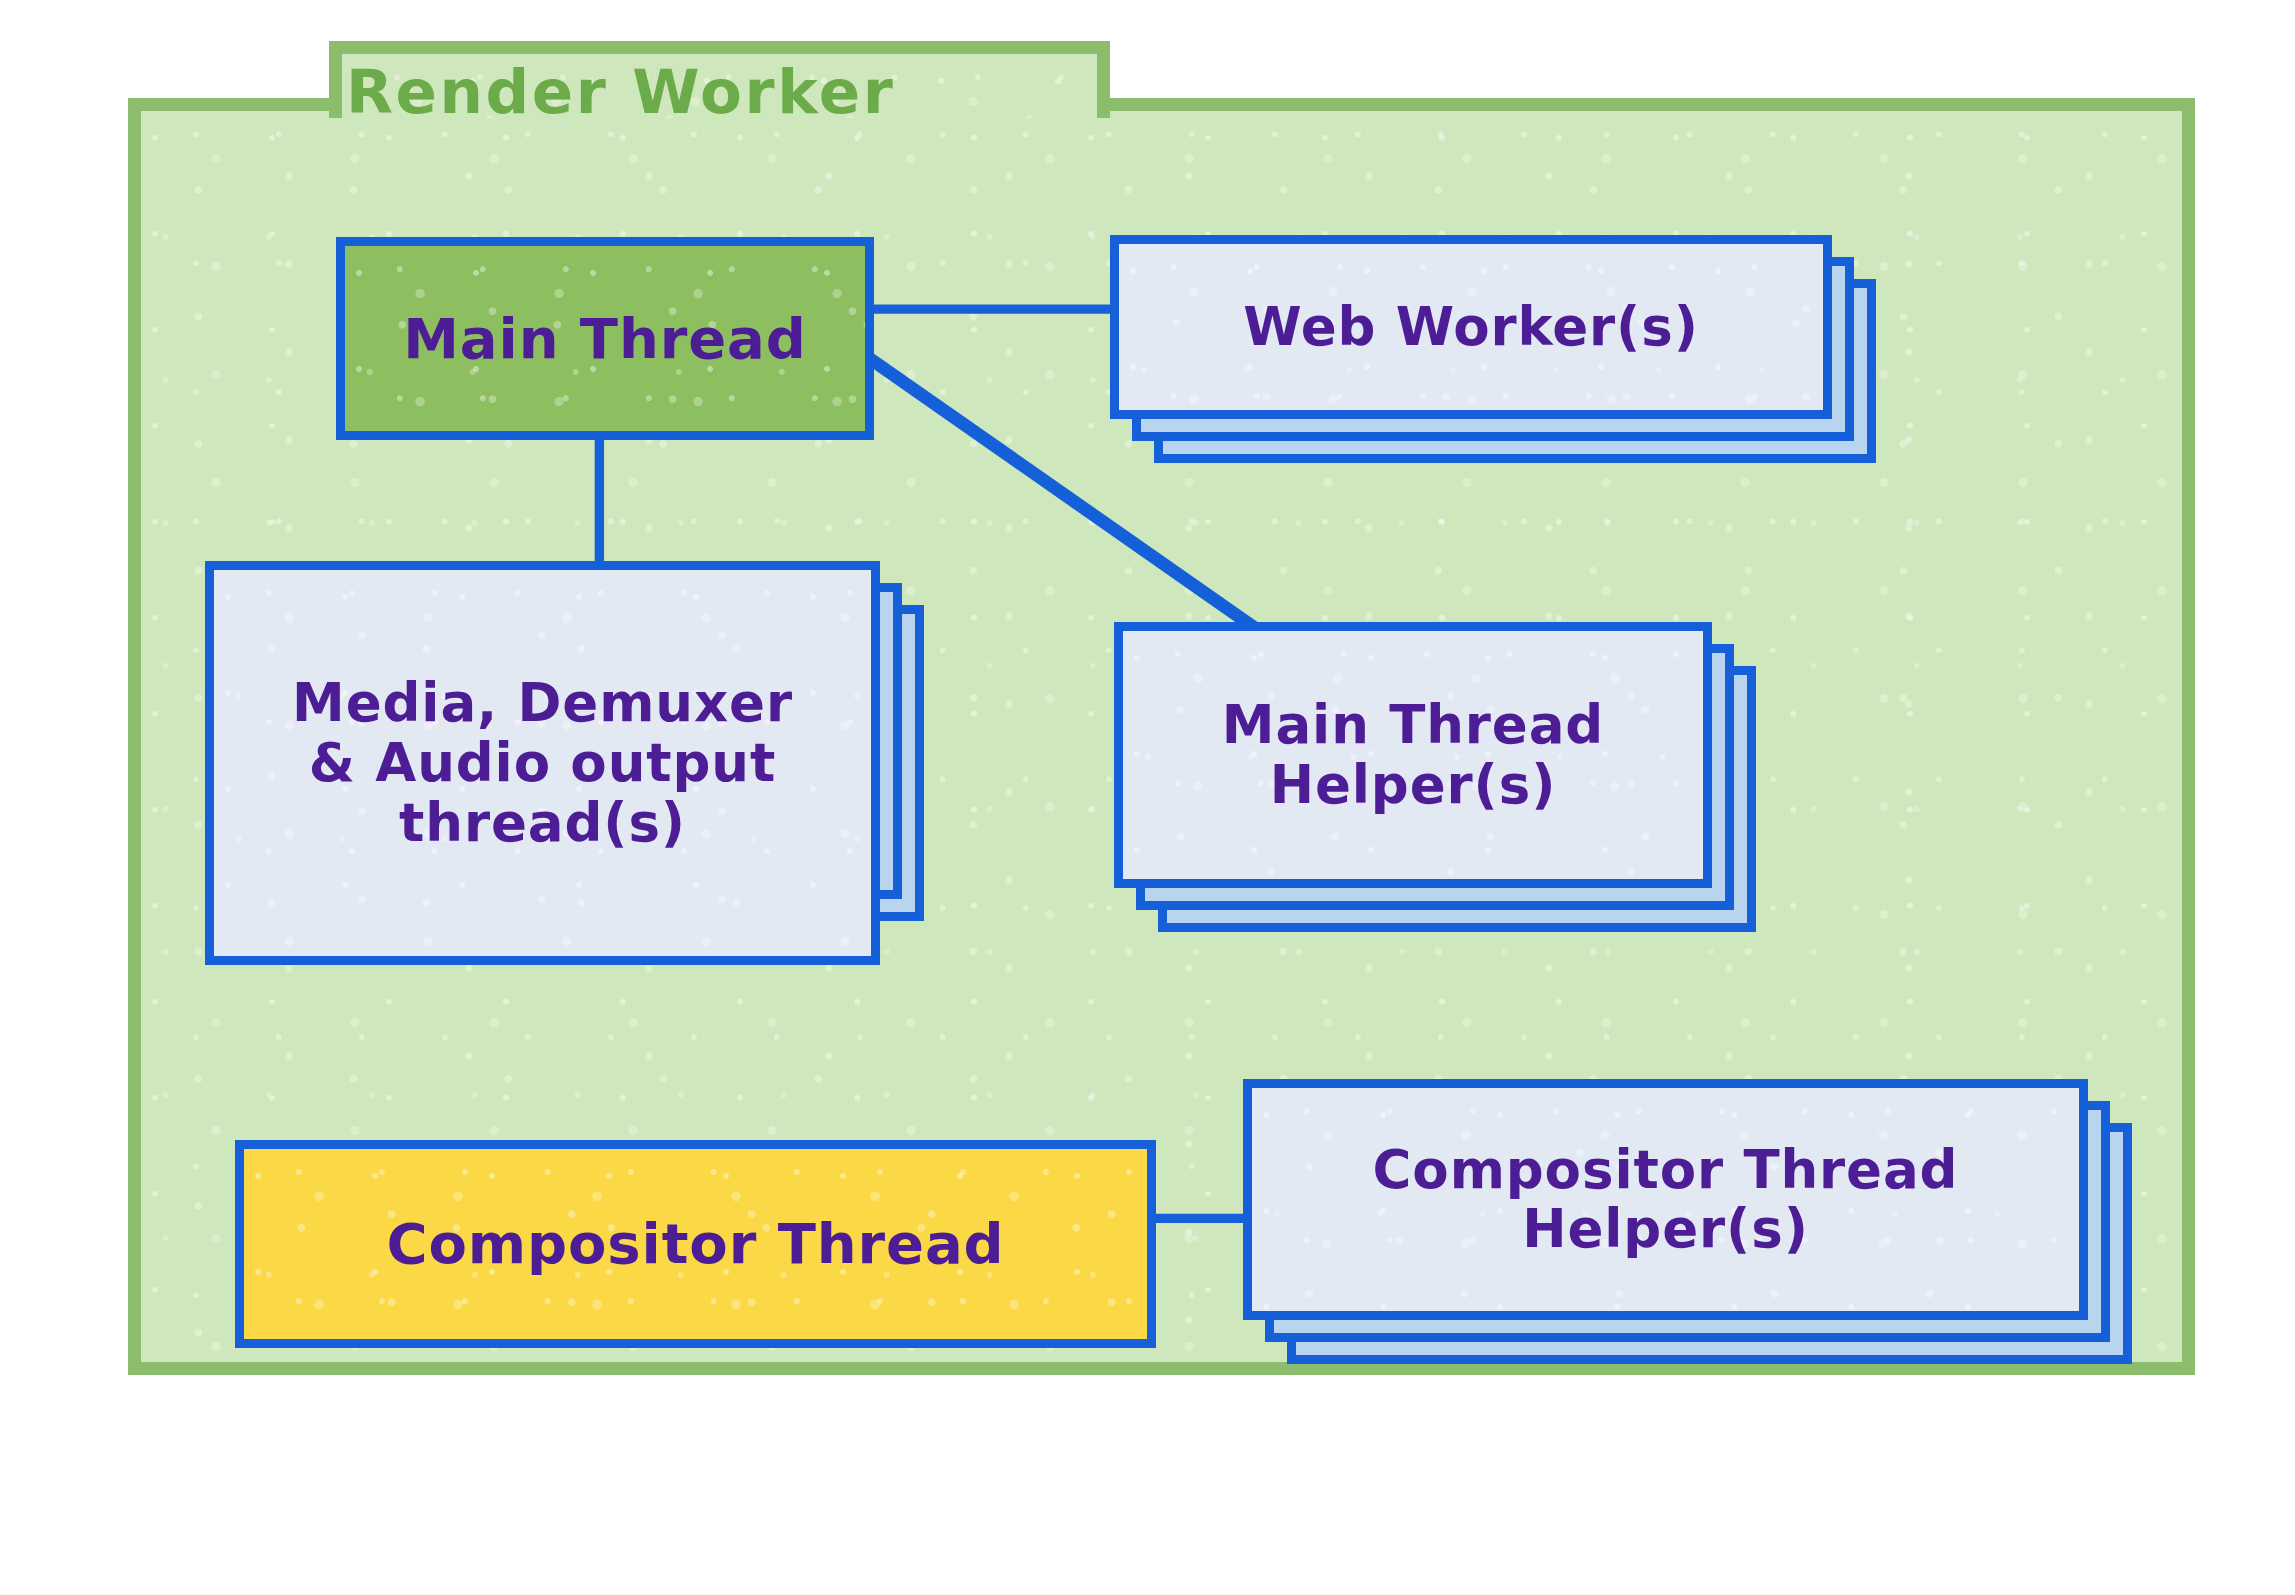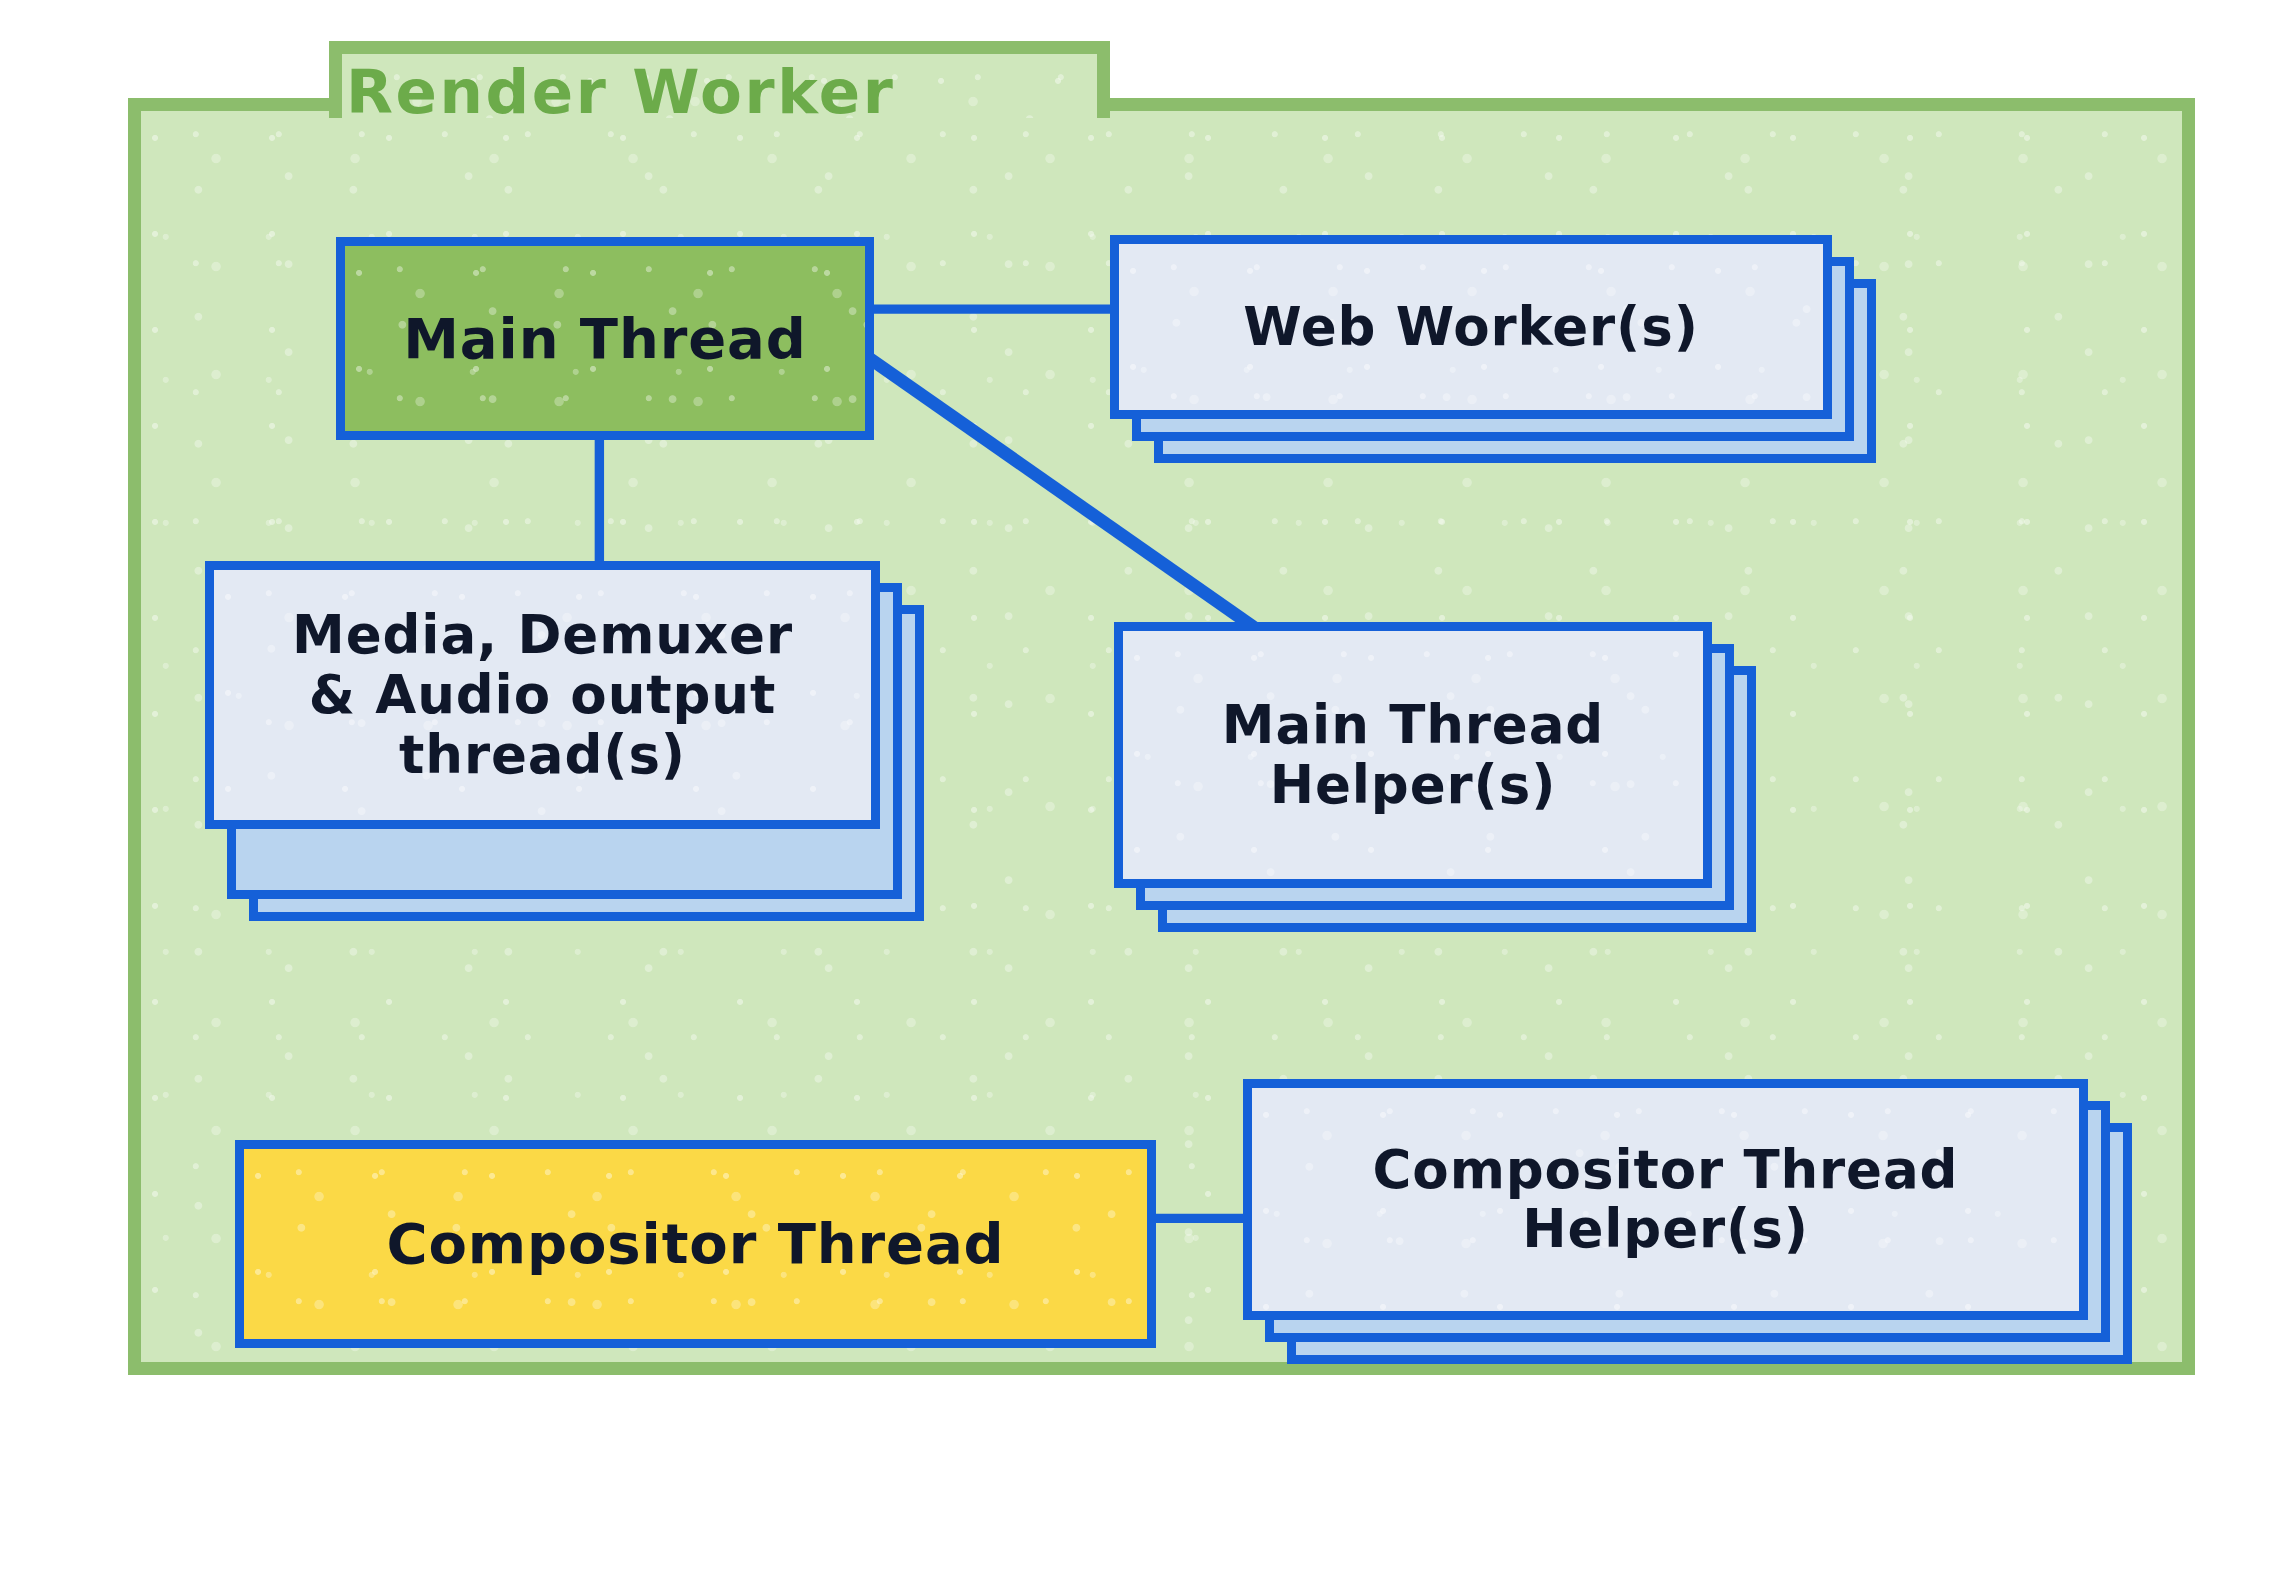--- a/index.html
+++ b/index.html
@@ -103,21 +103,21 @@
     background: #b9d4ef;
   }
 
   .card-label {
     position: absolute;
     left: 0;
     right: 0;
     top: 50%;
     transform: translateY(-50%);
     text-align: center;
-    color: #0f172a;
+    color: #4c1d95;
     font-size: 53px;
     line-height: 1.13;
     font-weight: 700;
     font-family: "DejaVu Sans", sans-serif;
     letter-spacing: 0.9px;
     padding: 0 22px;
     box-sizing: border-box;
     white-space: pre-line;
   }
 
@@ -173,21 +173,21 @@
         <div class="card shadow" style="left: 44px; top: 44px; width: 722px; height: 184px;"></div>
         <div class="card shadow" style="left: 22px; top: 22px; width: 722px; height: 184px;"></div>
         <div class="card" style="left: 0px; top: 0px; width: 722px; height: 184px;">
           <div class="texture"></div>
           <div class="card-label">Web Worker(s)</div>
         </div>
       </div>
       <div class="node" style="left: 205px; top: 561px; width: 719px; height: 360px;">
         <div class="card shadow" style="left: 44px; top: 44px; width: 675px; height: 316px;"></div>
         <div class="card shadow" style="left: 22px; top: 22px; width: 675px; height: 316px;"></div>
-        <div class="card" style="left: 0px; top: 0px; width: 675px; height: 268px;">
+        <div class="card" style="left: 0px; top: 0px; width: 675px; height: 404px;">
           <div class="texture"></div>
           <div class="card-label">Media, Demuxer
 &amp; Audio output
 thread(s)</div>
         </div>
       </div>
       <div class="node" style="left: 1114px; top: 622px; width: 642px; height: 311px;">
         <div class="card shadow" style="left: 44px; top: 44px; width: 598px; height: 266px;"></div>
         <div class="card shadow" style="left: 22px; top: 22px; width: 598px; height: 266px;"></div>
         <div class="card" style="left: 0px; top: 0px; width: 598px; height: 266px;">

